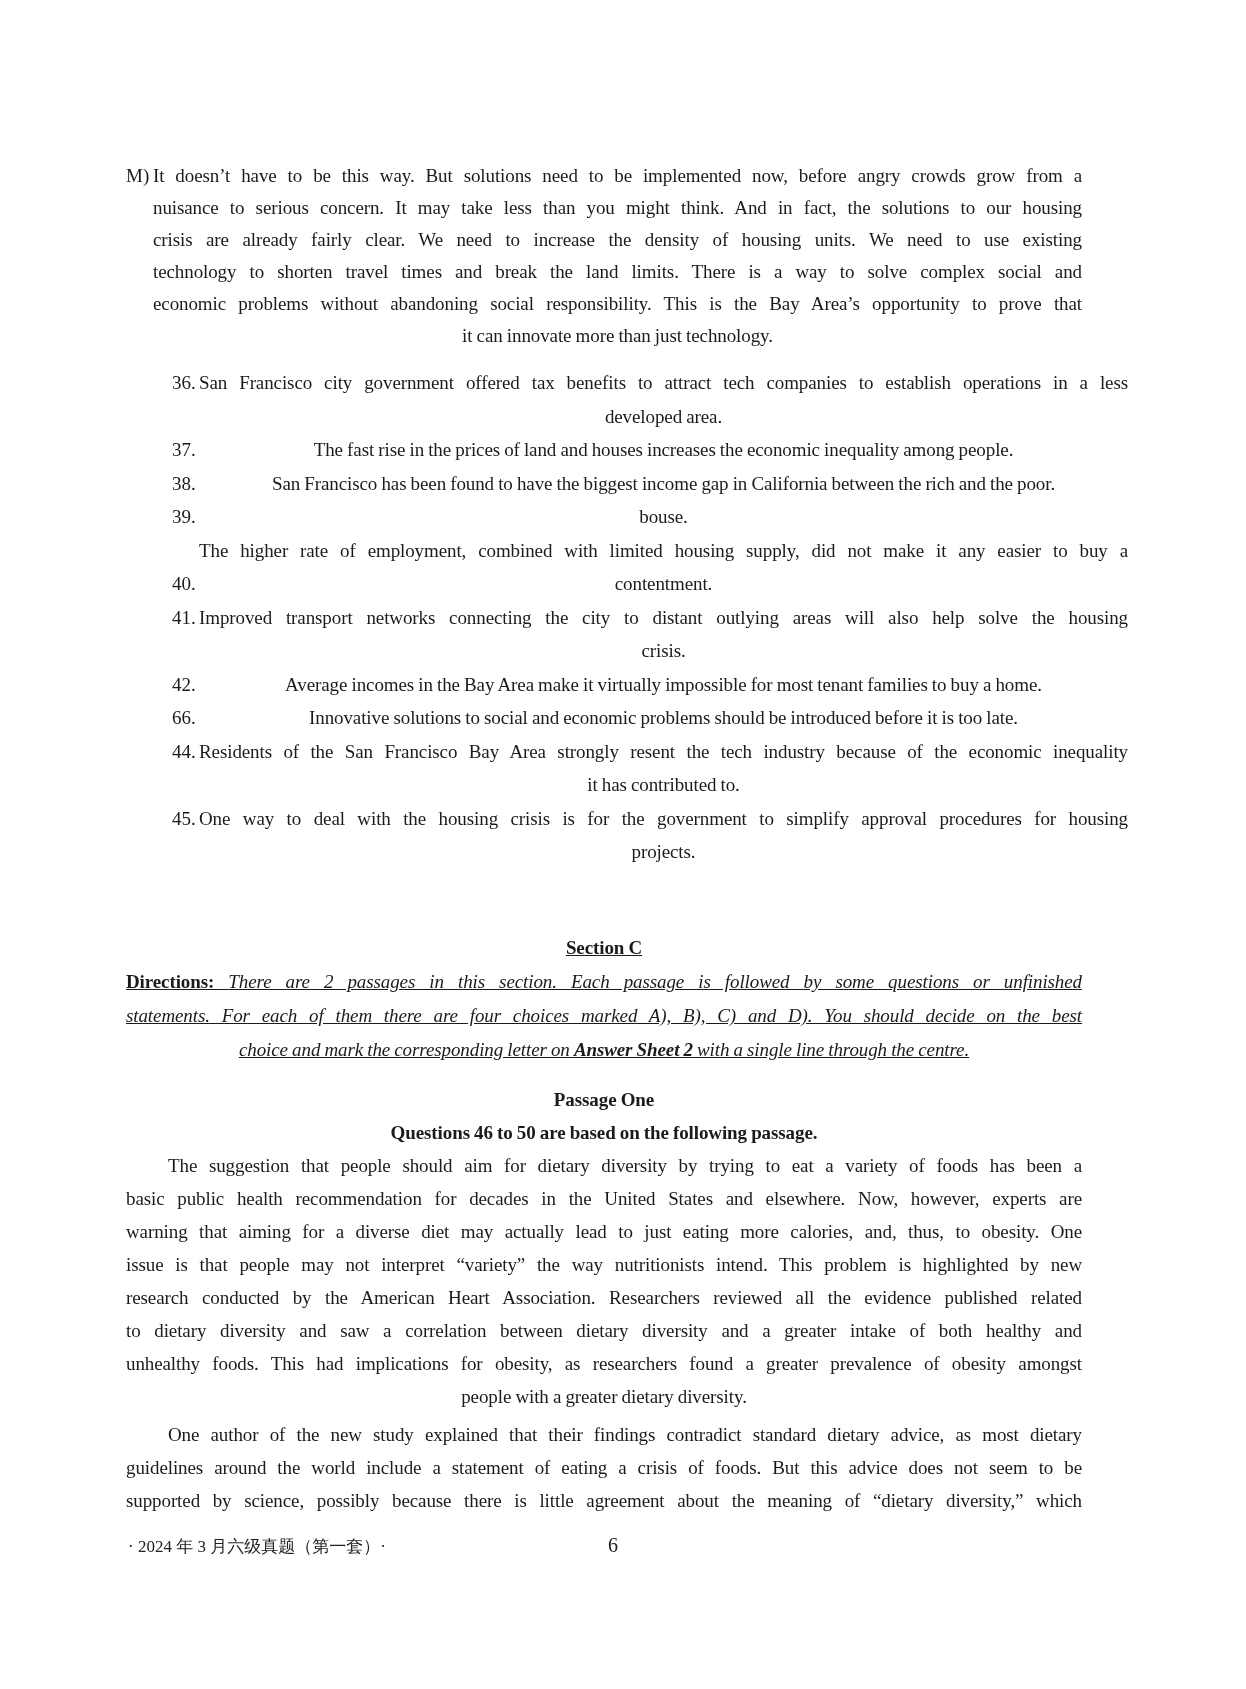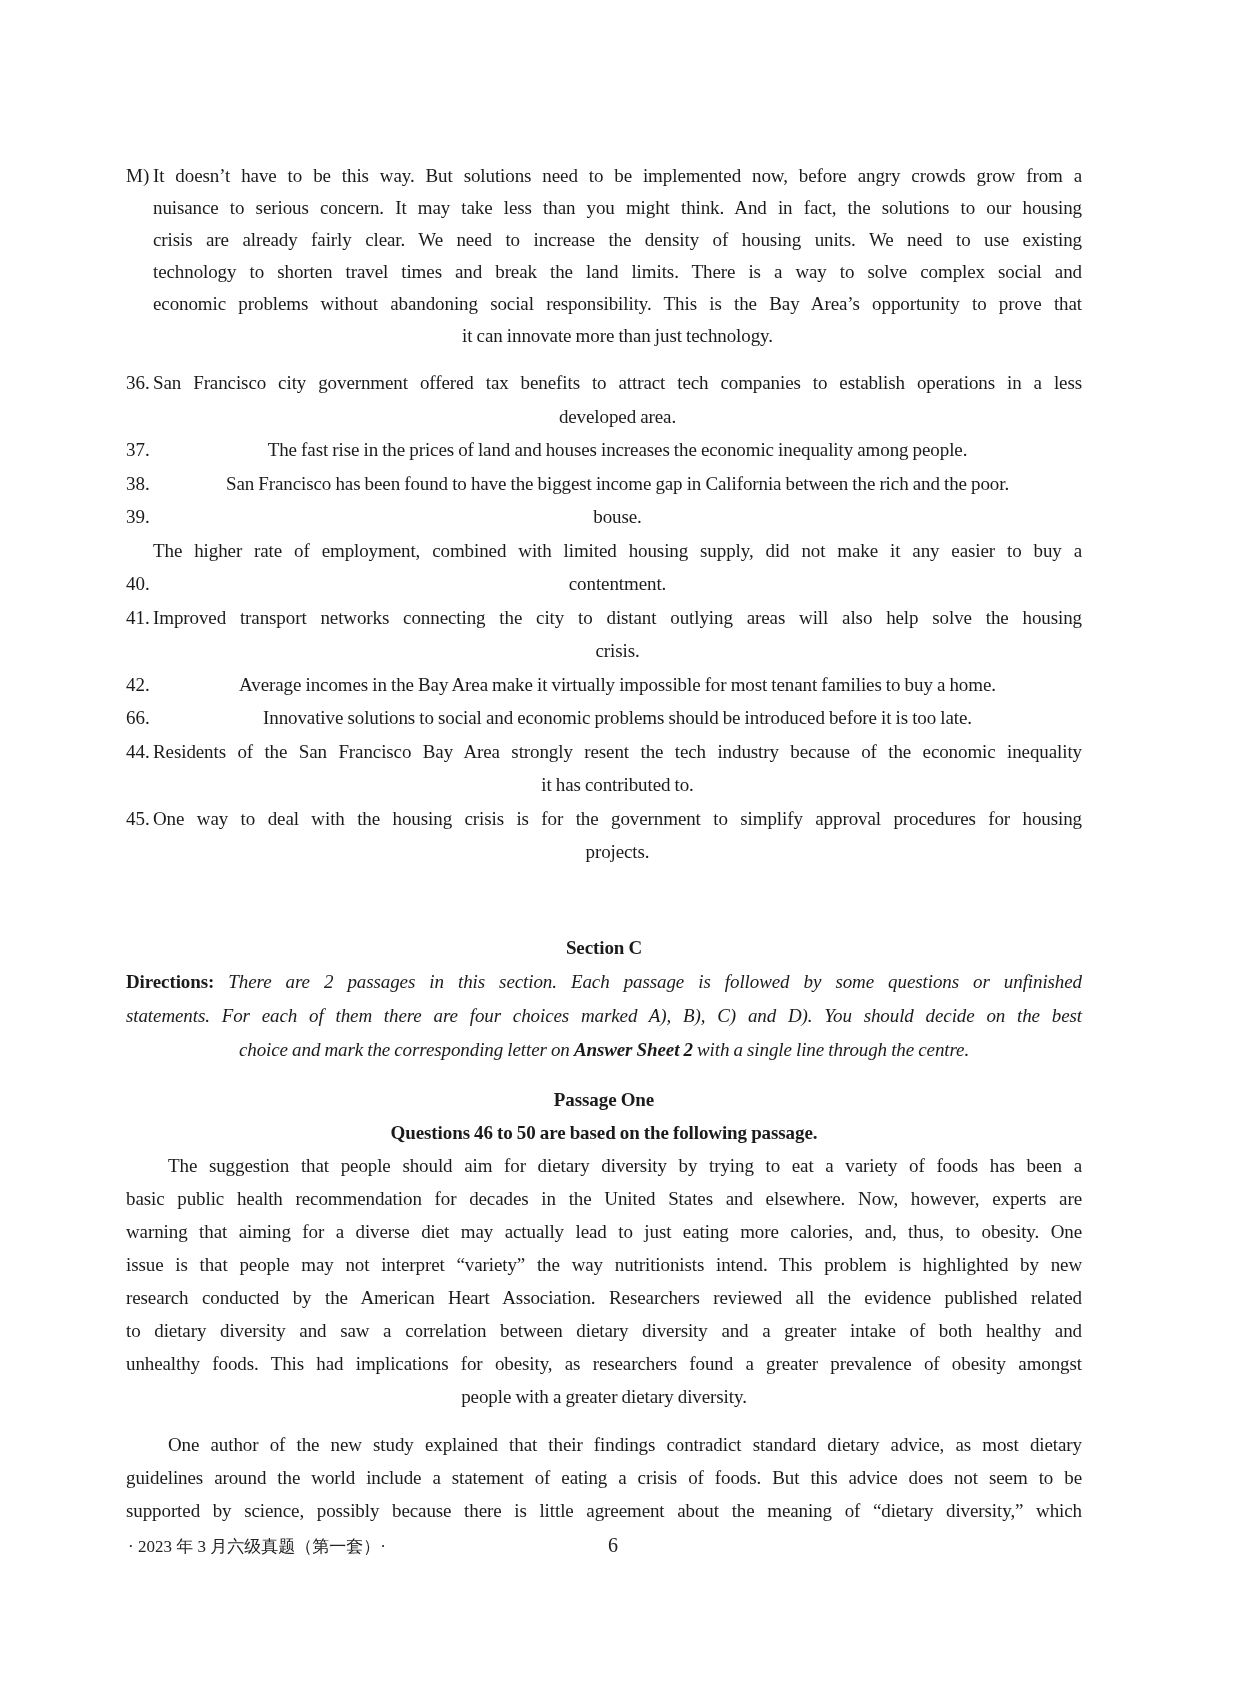--- a/index.html
+++ b/index.html
@@ -13,28 +13,28 @@
     color: #1b1b1b;
     overflow: hidden;
   }
   section { position: absolute; left: 126px; width: 956px; }
   .line { text-align: center; word-spacing: -0.5px; letter-spacing: -0.1px; }
   .jl { text-align: justify; text-align-last: justify; }
   .ind { text-indent: 42px; }
   .hang { position: relative; padding-left: 27px; box-sizing: border-box; }
   .hang > .marker { position: absolute; left: 0; top: 0; }
   #para-m { top: 160px; line-height: 32px; }
-  #questions { top: 366px; line-height: 33.5px; }
-  #section-c { top: 931px; line-height: 34px; }
+  #questions { top: 366px; line-height: 33.5px; margin-left: 46px; }
+  #section-c { top: 931px; line-height: 34px; text-decoration: underline; }
   #passage { top: 1083px; line-height: 33px; }
   .b { font-weight: bold; }
   .i { font-style: italic; }
   .bi { font-weight: bold; font-style: italic; }
   .h { font-weight: bold; }
-  .mt5 { margin-top: 15px; }
+  .mt5 { margin-top: 5px; }
   .footer-left {
     position: absolute; left: 128px; top: 1537px;
     font-size: 17px; line-height: 20px; color: #222;
   }
   .footer-page {
     position: absolute; left: 608px; top: 1533px;
     font-size: 20px; line-height: 24px; color: #222;
   }
 </style>
 </head>
@@ -144,16 +144,16 @@
         <div class="line jl">unhealthy foods. This had implications for obesity, as researchers found a greater prevalence of obesity amongst</div>
         <div class="line">people with a greater dietary diversity.</div>
       </div>
     <div class="mt5">
         <div class="line jl ind">One author of the new study explained that their findings contradict standard dietary advice, as most dietary</div>
         <div class="line jl">guidelines around the world include a statement of eating a crisis of foods. But this advice does not seem to be</div>
         <div class="line jl">supported by science, possibly because there is little agreement about the meaning of “dietary diversity,” which</div>
       </div>
   </section>
 
-  <div class="footer-left">· 2023 年 3 月六级真题（第一套）·</div>
+  <div class="footer-left">· 2024 年 3 月六级真题（第一套）·</div>
   <div class="footer-page">6</div>
 
 </div>
 
 </body></html>

